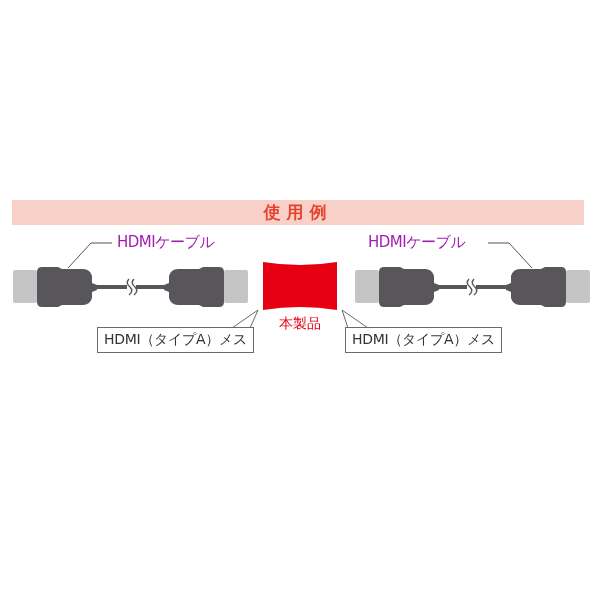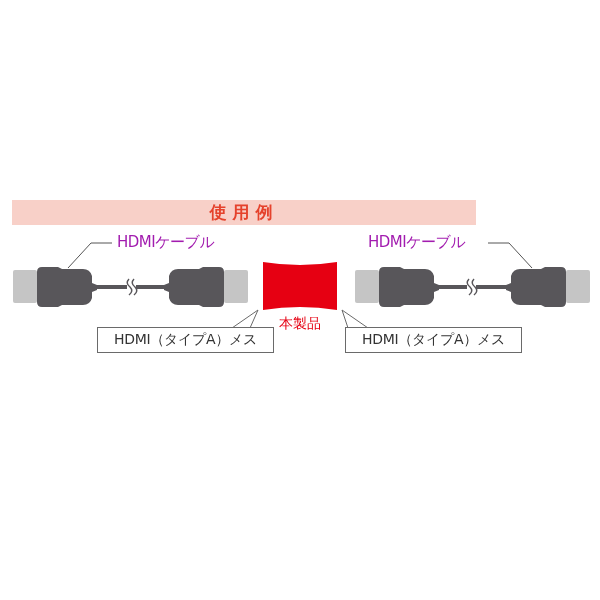--- a/index.html
+++ b/index.html
@@ -1,24 +1,24 @@
 <!DOCTYPE html>
 <html><head>
 <meta charset="utf-8">
 <style>
   html, body { margin: 0; padding: 0; background: #ffffff; }
   body { width: 600px; height: 600px; position: relative; overflow: hidden;
          font-family: "DejaVu Sans", "Liberation Sans", sans-serif; }
-  .header-bar { position: absolute; left: 12px; top: 200px; width: 464px; height: 25px;
+  .header-bar { position: absolute; left: 12px; top: 200px; width: 572px; height: 25px;
                 background: #f8d0c8; display: flex; align-items: center; justify-content: center; }
   .header-title { color: #e5422c; font-weight: bold; font-size: 17px; letter-spacing: 6px; }
   svg.diagram { position: absolute; left: 0; top: 0; }
   .label { position: absolute; font-size: 15px; color: #a21caf; white-space: nowrap; letter-spacing: -0.5px; }
   .callout-box { position: absolute; border: 1px solid #6a6a6a; background: #fff; font-size: 14px;
-                 color: #333; padding: 3px 16px; white-space: nowrap; letter-spacing: -0.3px; }
+                 color: #333; padding: 3px 6px; white-space: nowrap; letter-spacing: -0.3px; }
   .product-label { position: absolute; color: #e60012; font-size: 14px; white-space: nowrap; }
 </style>
 </head>
 <body>
 
 <div class="header-bar">
   <span class="header-title">使用例</span>
 </div>
 
 <svg class="diagram" width="600" height="600" viewBox="0 0 600 600">

